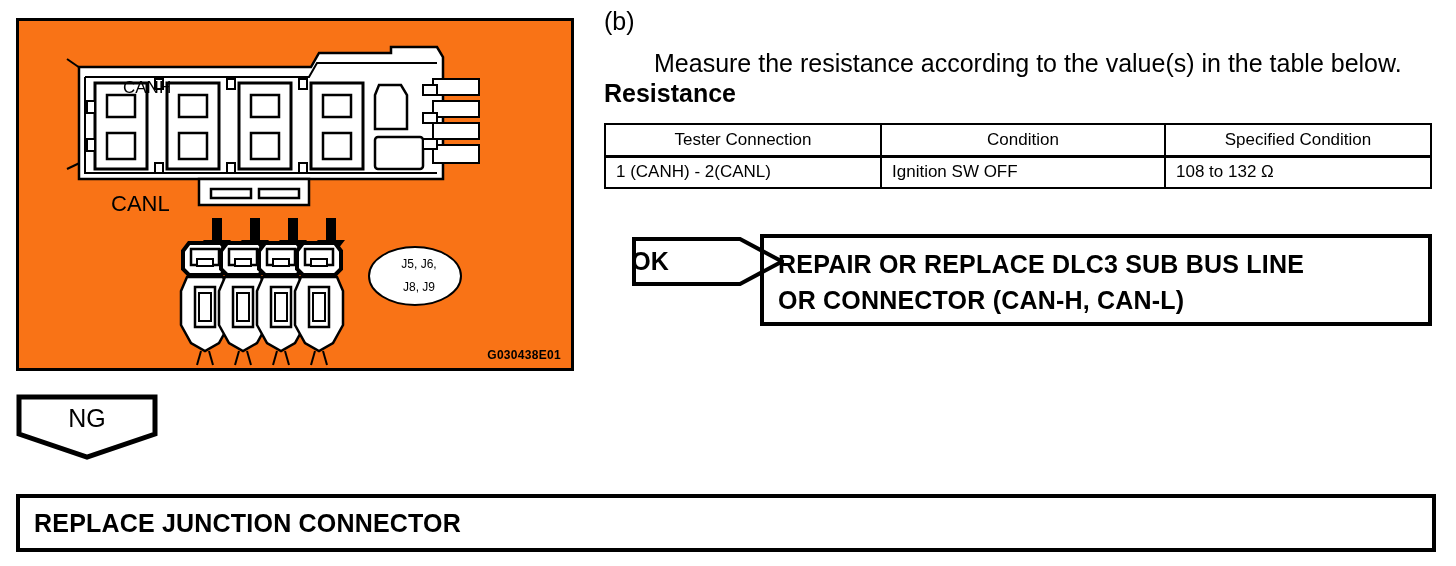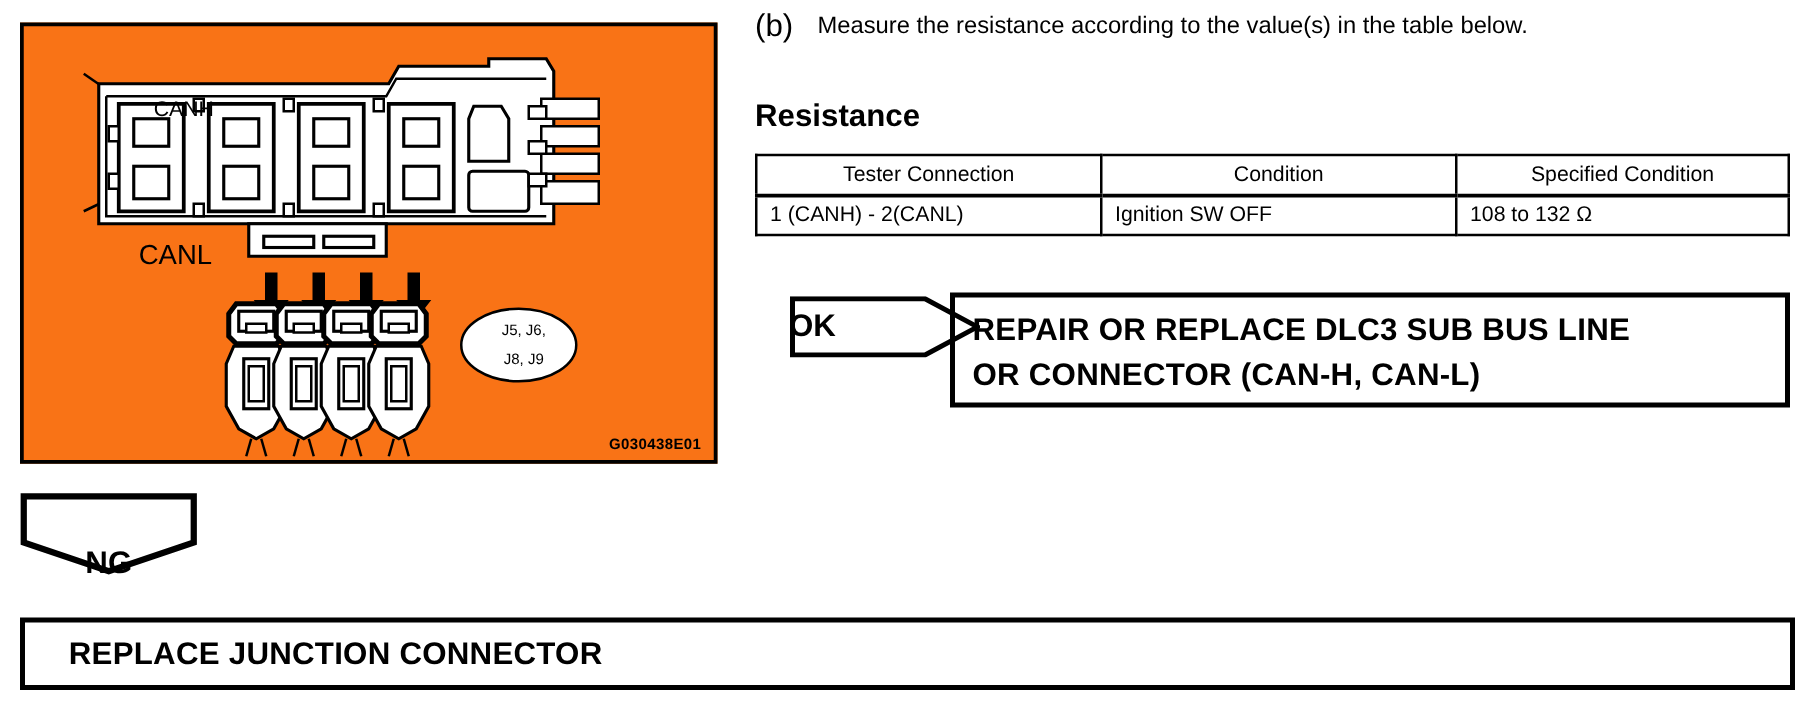--- a/index.html
+++ b/index.html
@@ -53,22 +53,23 @@
     display: flex;
     align-items: flex-start;
   }
   #step-b .marker {
     width: 50px;
     flex: none;
     font-size: 25px;
     line-height: 34px;
   }
   #step-b .text {
-    font-size: 19px;
+    font-size: 25px;
     line-height: 34px;
+    margin-top: 42px;
   }
   #resistance-heading {
     position: absolute;
     left: 604px;
     top: 78px;
     font-size: 25px;
     font-weight: bold;
     line-height: 30px;
   }
 
@@ -154,42 +155,40 @@
   #ng-banner .ng-label {
     position: absolute;
     left: 0;
     top: 0;
     width: 142px;
     height: 48px;
     display: flex;
     align-items: center;
     justify-content: center;
     font-size: 25px;
-    font-weight: bold;
-    margin-top: 32px;
+    font-weight: normal;
   }
 
   
   #replace-box {
     position: absolute;
     left: 16px;
     top: 494px;
     width: 1420px;
     height: 58px;
     border: 4px solid #000;
     box-sizing: border-box;
     display: flex;
     align-items: center;
     padding-left: 14px;
   }
   #replace-box .line {
     font-size: 25px;
     font-weight: bold;
     letter-spacing: 0.2px;
-    margin-left: 21px;
   }
 </style>
 </head>
 <body>
 
 <div id="figure-panel">
 
   <svg id="figure-svg" width="552" height="347" viewBox="0 0 552 347">
 
     <g stroke="#000" stroke-width="2" fill="none">

